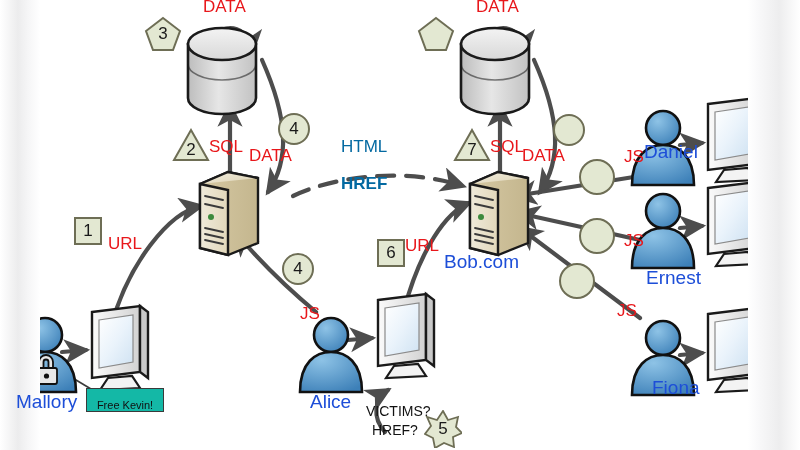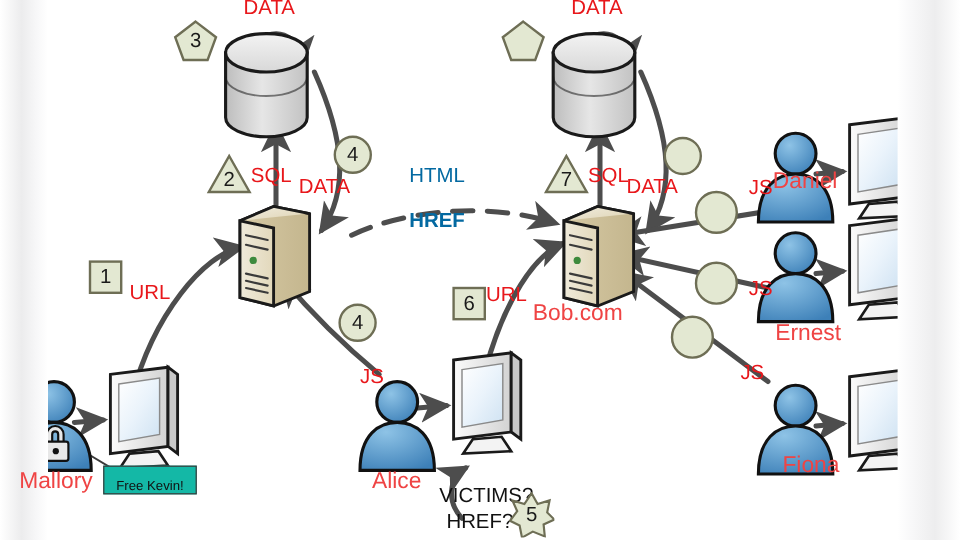--- a/index.html
+++ b/index.html
@@ -23,24 +23,24 @@
     background: linear-gradient(to left, #ffffff 0%, #ededee 40%, #f8f8f9 78%, #ffffff 100%); }
 
   svg.layer { position: absolute; left: 0; top: 0; width: 800px; height: 450px; }
 
   
   .lbl {
     position: absolute;
     white-space: nowrap;
     line-height: 1;
   }
-  .lbl.node-name { font-size: 19px; color: #ef4444; }
+  .lbl.node-name { font-size: 19px; color: #1d4ed8; }
   .lbl.proto     { font-size: 17px; color: #e8171b; font-weight: 400; }
   .lbl.href      { font-size: 17px; color: #0369a1; text-align: center; }
-  .lbl.question  { font-size: 17px; color: #111; }
+  .lbl.question  { font-size: 14px; color: #111; }
   .lbl.callout   { font-size: 11px; color: #111; }
 
   
   .marker {
     position: absolute;
     display: flex; align-items: center; justify-content: center;
     color: #1a1a1a; font-size: 17px;
   }
   .marker span { position: relative; z-index: 2; }
   .marker .shape { position: absolute; left: 0; top: 0; }

